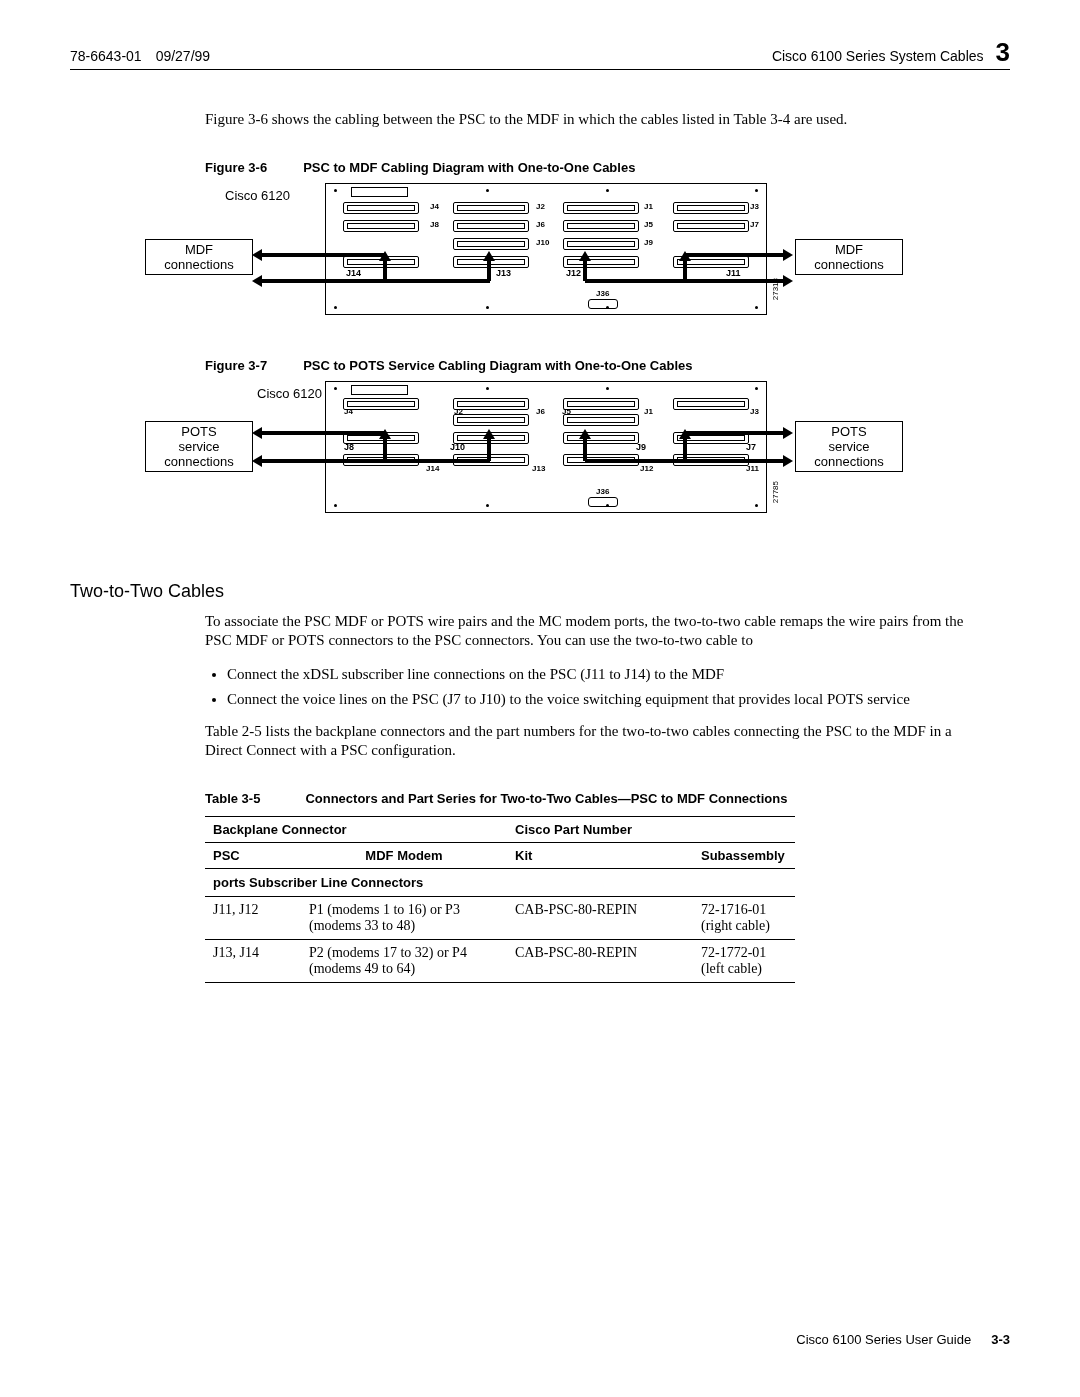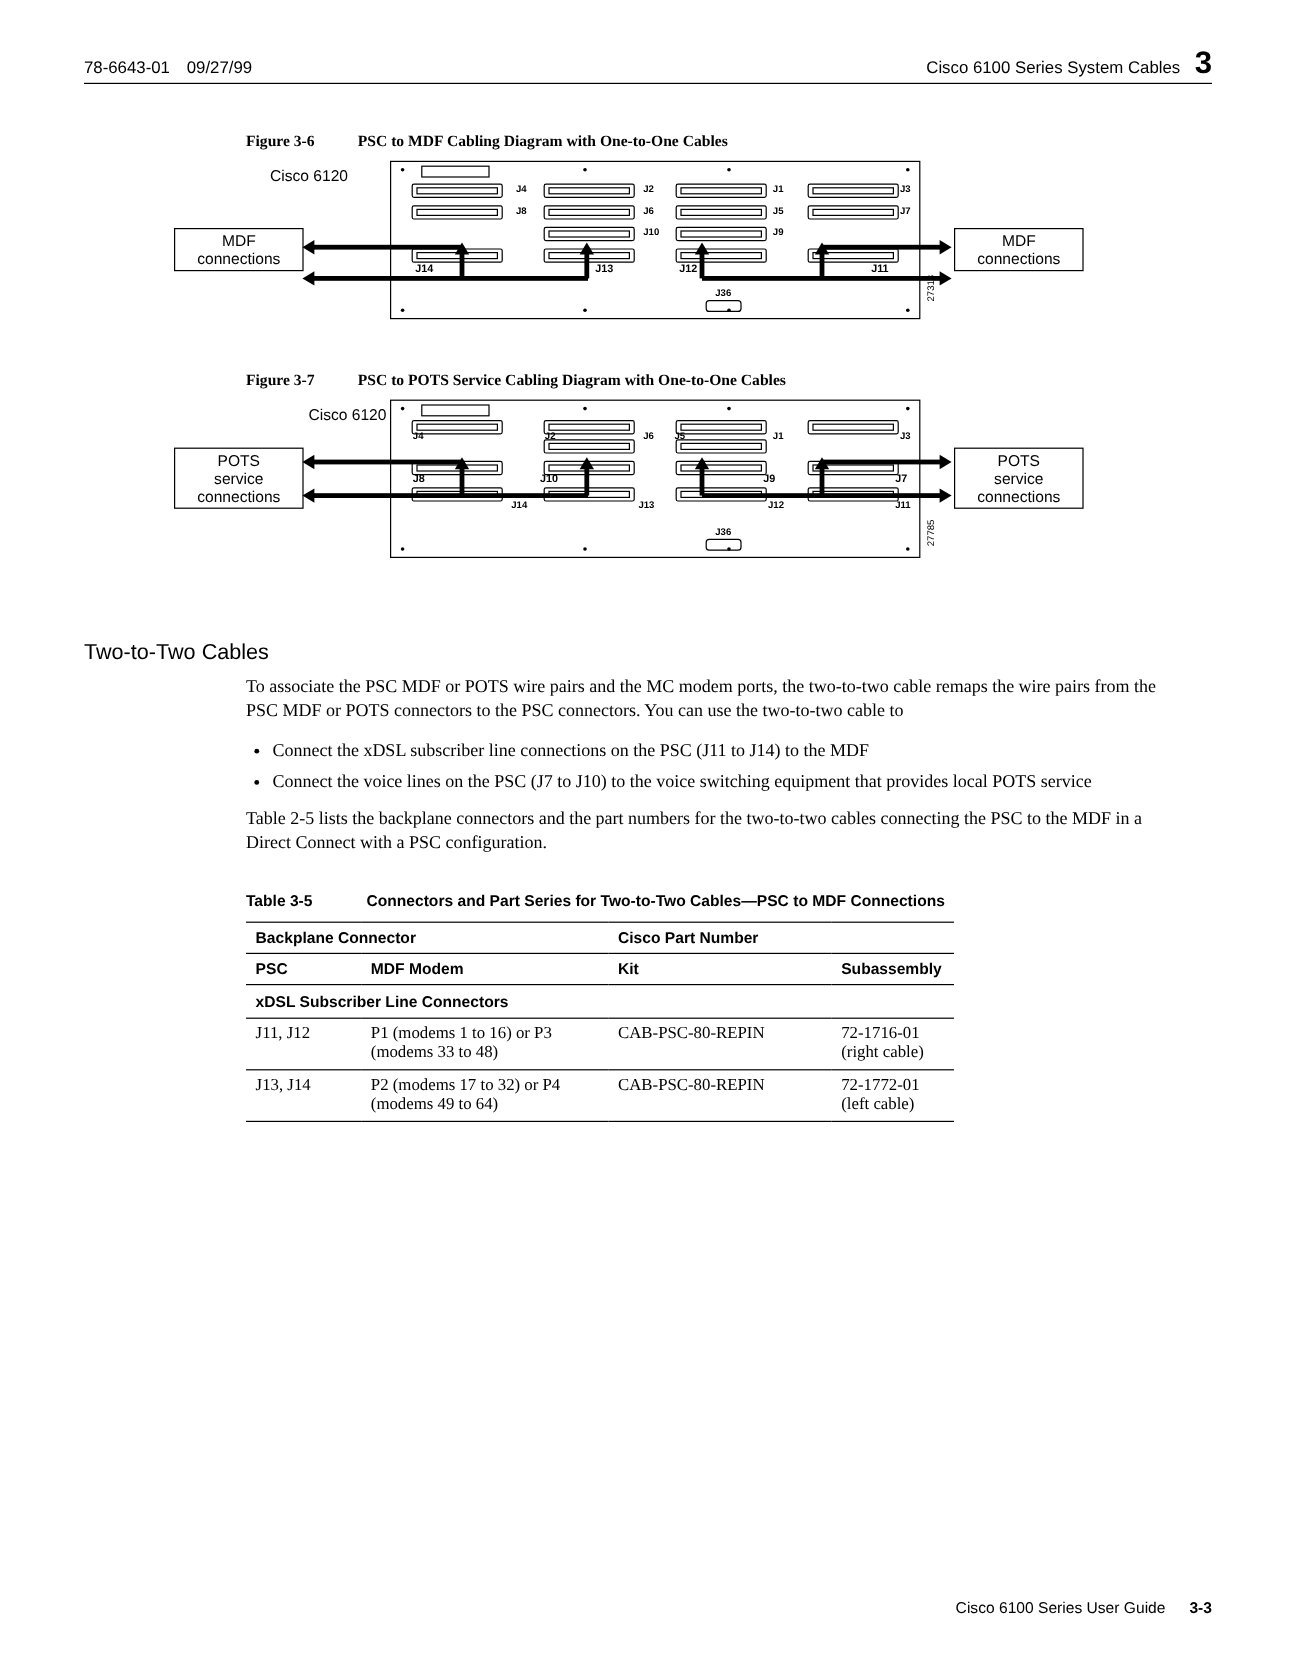--- a/index.html
+++ b/index.html
@@ -43,21 +43,21 @@
   }
   .content {
     margin-left: 135px;
     margin-right: 20px;
   }
   .para {
     margin: 0 0 14px 0;
     line-height: 1.3;
   }
   .fig-caption {
-    font-family: Liberation Serif, serif;
+    font-family: Liberation Sans, sans-serif;
     font-weight: bold;
     font-size: 13px;
     margin: 30px 0 8px 0;
     display: flex;
     gap: 36px;
   }
   .tbl-caption {
     font-family: Arial, Helvetica, sans-serif;
     font-weight: bold;
     font-size: 13px;
@@ -225,20 +225,21 @@
       <span>09/27/99</span>
     </div>
     <div class="header-right">
       <span>Cisco 6100 Series System Cables</span>
       <span class="chapnum">3</span>
     </div>
   </div>
 
   <div class="content">
 
+    <p class="para">Figure 3-6 shows the cabling between the PSC to the MDF in which the cables listed in Table 3-4 are used.</p>
 
     <div class="fig-caption">
       <span>Figure 3-6</span>
       <span>PSC to MDF Cabling Diagram with One-to-One Cables</span>
     </div>
 
     <div class="diagram" style="height:145px;">
       <div class="side-label" style="left:20px; top:5px;">Cisco 6120</div>
       <div class="side-box" style="left:-60px; top:56px; width:98px;">MDF<br>connections</div>
       <div class="side-box" style="left:590px; top:56px; width:98px;">MDF<br>connections</div>
@@ -405,26 +406,26 @@
     </div>
 
     <table class="data">
       <tbody>
           <tr class="hdr">
         <th colspan="2" class="rule-top">Backplane Connector</th>
         <th colspan="2" class="rule-top">Cisco Part Number</th>
       </tr>
       <tr class="hdr">
         <th class="rule-thin-top" style="width:80px;">PSC</th>
-        <th class="rule-thin-top" style="width:190px;">MDF Modem</th>
+        <th class="rule-thin-top" style="width:190px;text-align:center;">MDF Modem</th>
         <th class="rule-thin-top" style="width:170px;">Kit</th>
         <th class="rule-thin-top">Subassembly</th>
       </tr>
       <tr class="section-row">
-        <td colspan="4" class="rule-top">xDSL Subscriber Line Connectors</td>
+        <td colspan="4" class="rule-top">ports Subscriber Line Connectors</td>
       </tr>
       <tr>
         <td class="rule-thin-top">J11, J12</td>
         <td class="rule-thin-top">P1 (modems 1 to 16) or P3 (modems 33 to 48)</td>
         <td class="rule-thin-top">CAB-PSC-80-REPIN</td>
         <td class="rule-thin-top">72-1716-01 (right cable)</td>
       </tr>
       <tr>
         <td class="rule-thin-top rule-bottom">J13, J14</td>
         <td class="rule-thin-top rule-bottom">P2 (modems 17 to 32) or P4 (modems 49 to 64)</td>

